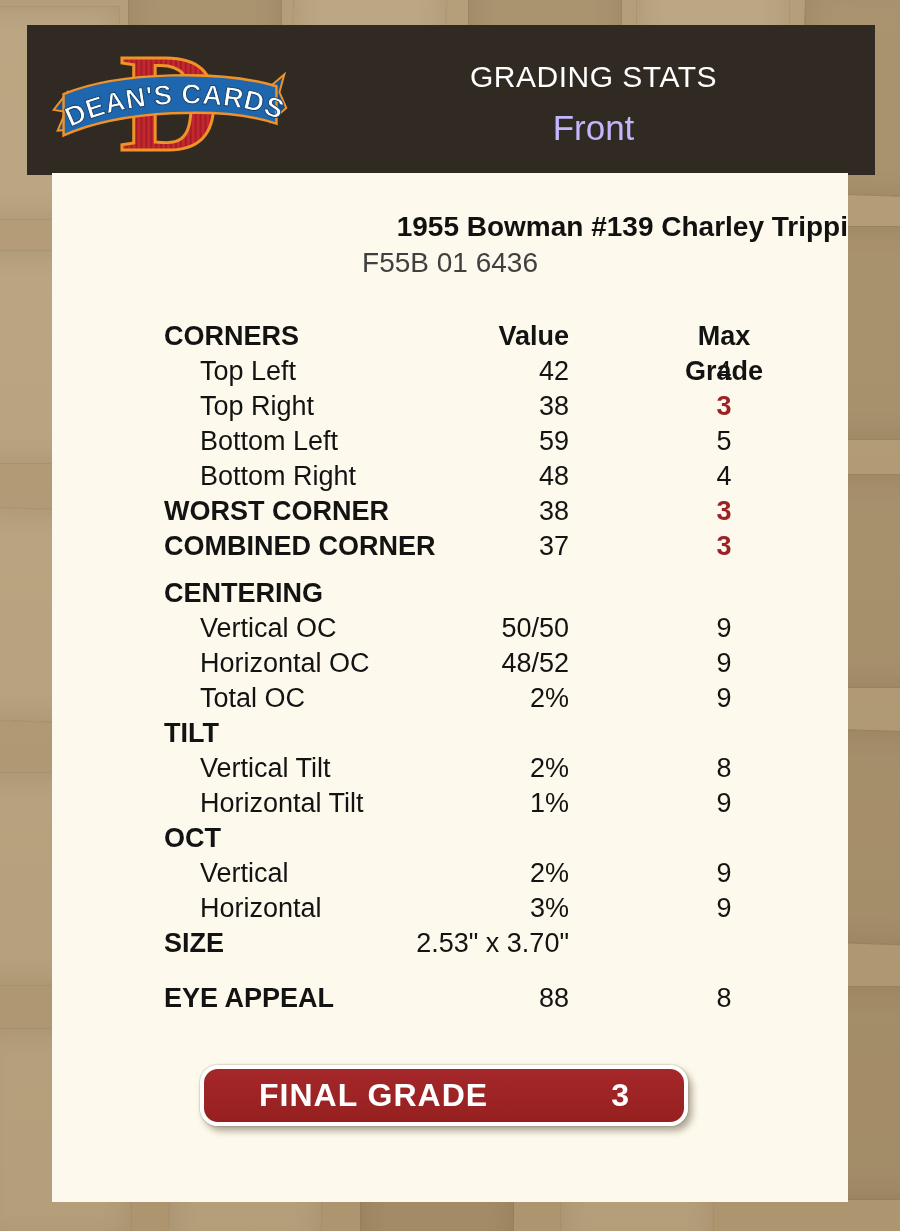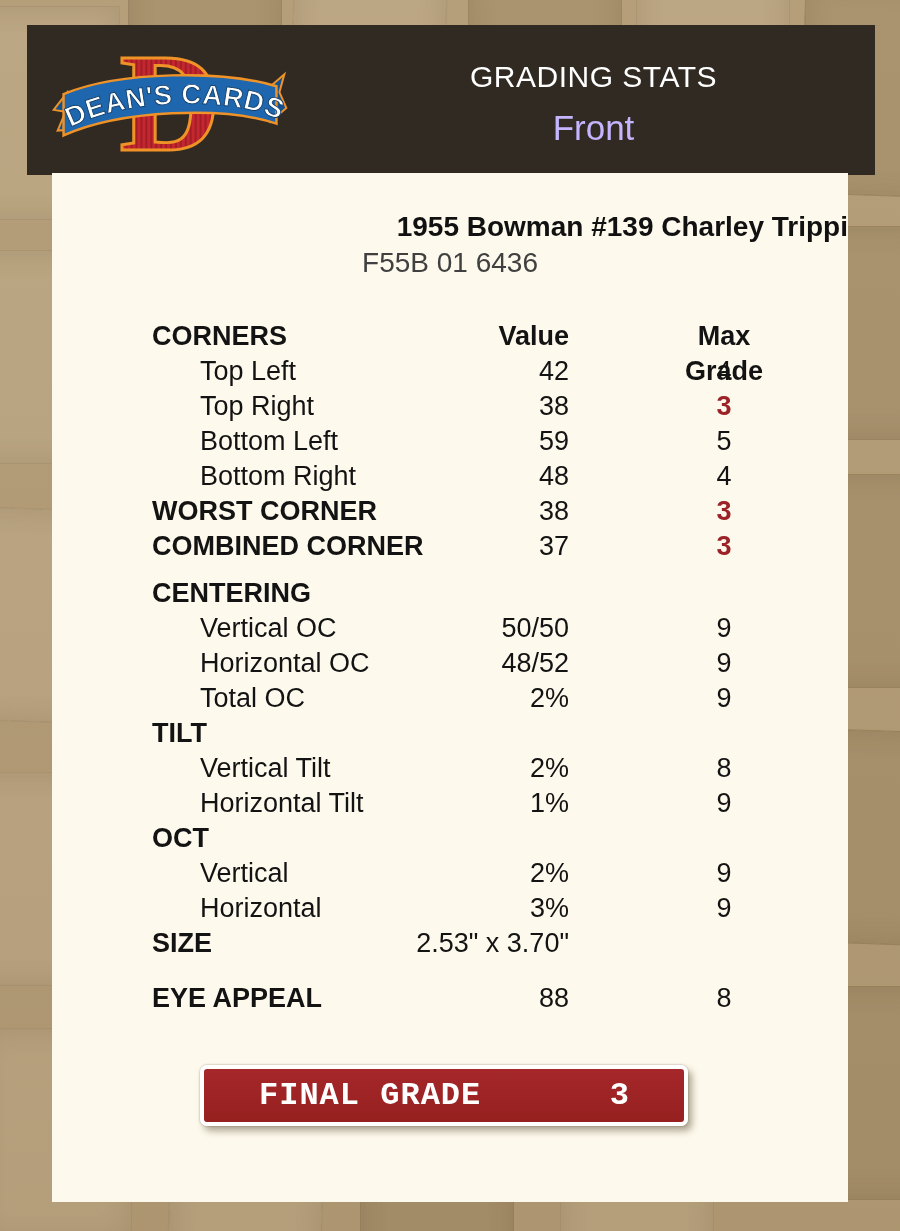--- a/index.html
+++ b/index.html
@@ -68,38 +68,37 @@
     text-align:right;font-size:28px;font-weight:bold;color:#111;
     line-height:36px;
   }
   .card-serial{
     text-align:center;font-size:28px;color:#404040;line-height:36px;
   }
   .table{margin-top:38px;}
   .r{position:relative;height:35px;font-size:27px;line-height:35px;color:#131313;}
   .r.gap{margin-top:12px;}
   .r.gap2{margin-top:20px;}
-  .lbl{position:absolute;left:100px;white-space:nowrap;}
+  .lbl{position:absolute;left:112px;white-space:nowrap;}
   .lbl.indent{left:148px;}
   .val{position:absolute;left:236px;width:281px;text-align:right;white-space:nowrap;}
   .max{position:absolute;left:612px;width:120px;text-align:center;}
   .b{font-weight:bold;}
   .red{color:#9b2226;font-weight:bold;}
 
   .final-grade{
     position:relative;
     margin:49px 0 0 148px;
     width:488px;height:61px;
     box-sizing:border-box;
     background:linear-gradient(#a5272a,#96201f);
     border:4px solid #ffffff;
-    border-radius:7px;
+    border-radius:18px;
     box-shadow:0 0 2px rgba(90,80,60,0.55), 4px 5px 7px rgba(80,65,40,0.45);
     cursor:pointer;
-    font-family:Liberation Mono, monospace;
   }
   .fg-label{
     position:absolute;left:55px;top:0;line-height:53px;
     color:#fff;font-size:32px;font-weight:bold;letter-spacing:1px;
   }
   .fg-value{
     position:absolute;right:55px;top:0;line-height:53px;
     color:#fff;font-size:32px;font-weight:bold;
   }
 </style>

